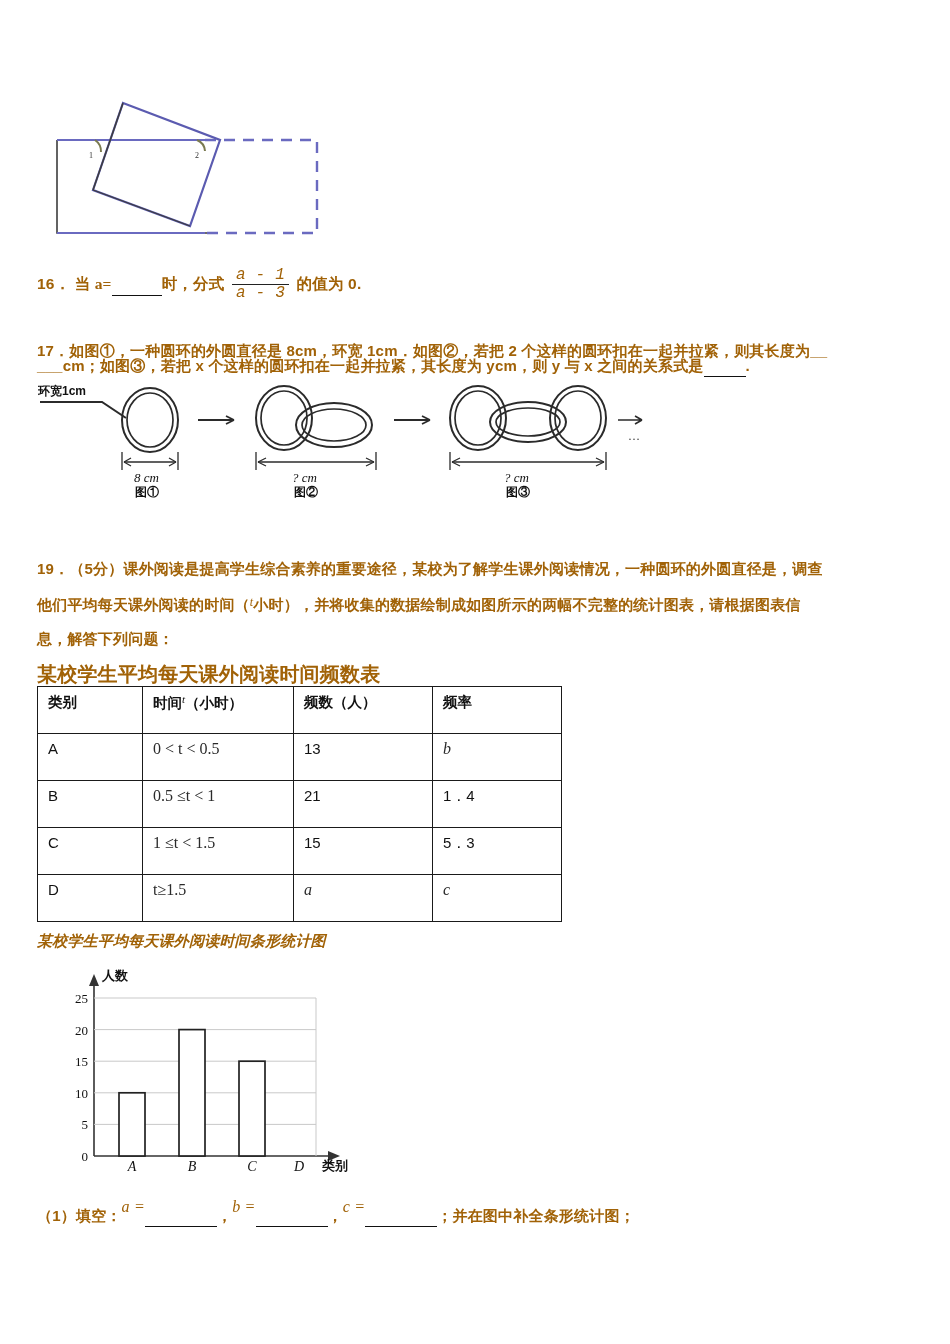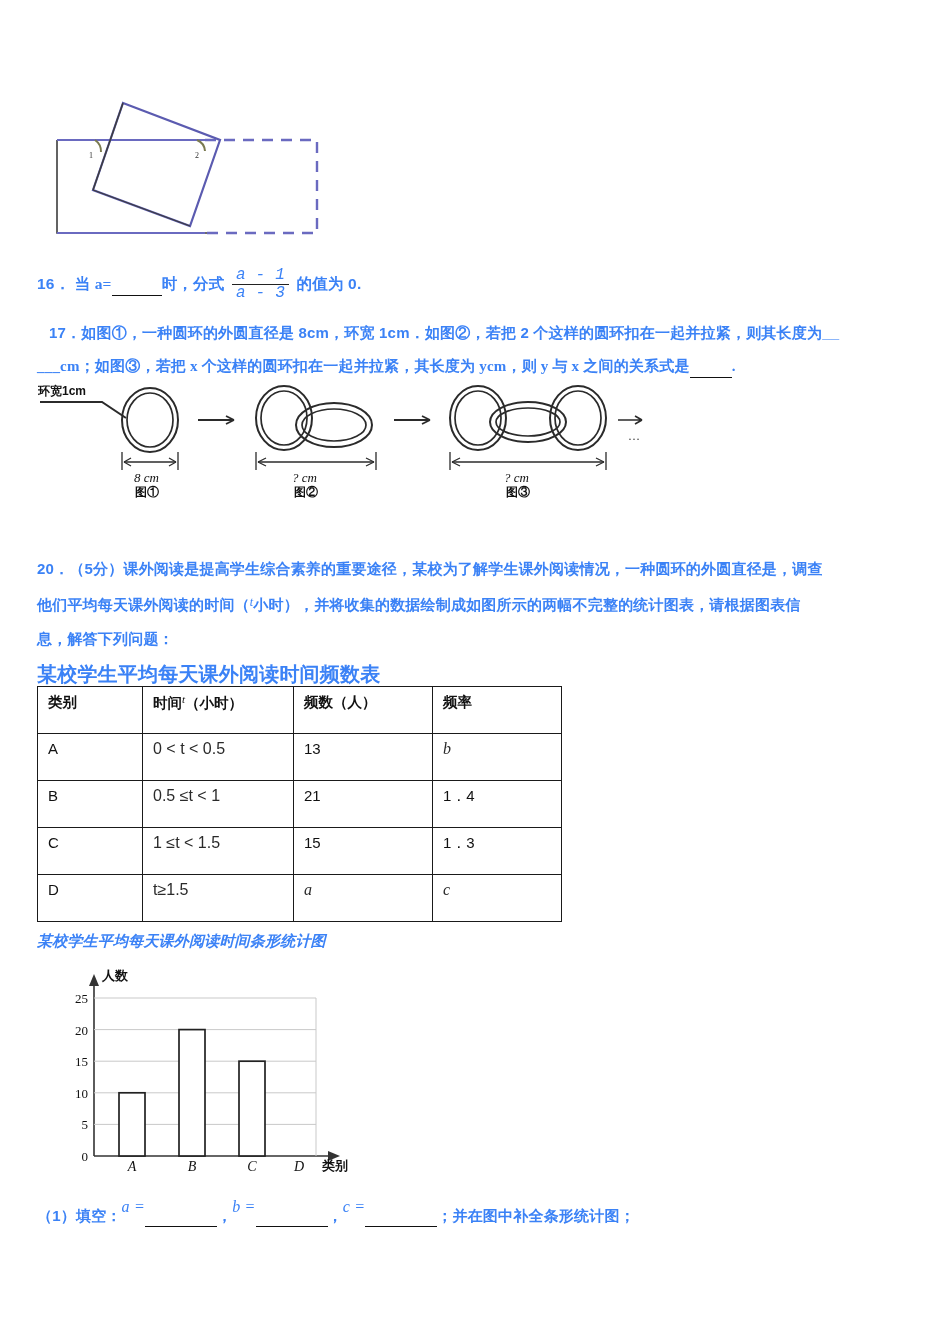--- a/index.html
+++ b/index.html
@@ -20,21 +20,21 @@
     width: 950px;
     height: 1344px;
     padding: 0;
   }
 
   
   .qline {
     font-family: "Liberation Sans", sans-serif;
     font-weight: bold;
     font-size: 15.5px;
-    color: #3b82f6;
+    color: #a16207;
     letter-spacing: .2px;
     white-space: nowrap;
   }
   .qline .lat {
     font-family: "Liberation Serif", serif;
     font-weight: bold;
   }
   .fillblank {
     display: inline-block;
     border-bottom: 1.6px solid #111;
@@ -89,21 +89,21 @@
     font-weight: bold;
     font-size: 14.5px;
     height: 34px;
   }
   .freq-table td { height: 34px; }
   .col-cat  { width: 84px; }
   .col-time { width: 130px; }
   .col-freq { width: 118px; }
   .col-rate { width: 108px; }
   .cat-cell  { font-family: "Liberation Sans", sans-serif; font-weight: bold; font-size: 15px;}
-  .time-cell { font-family: Liberation Sans, sans-serif; font-size: 16px; color:#2a2a2a;}
+  .time-cell { font-family: Liberation Serif, serif; font-size: 16px; color:#2a2a2a;}
   .num-cell  { font-family: "Liberation Sans", sans-serif; font-weight: bold; font-size: 15px;}
   .var-cell  { font-family: "Liberation Serif", serif; font-style: italic; font-size: 16px; color:#2a2a2a;}
 
   
   #fig-chart { position: absolute; left: 44px; top: 958px; }
 
   
   .abs { position: absolute; }
 </style>
 </head>
@@ -136,24 +136,24 @@
   <div class="abs qline" style="left:37px; top:268px;">
     <span>16．</span>
     <span class="lat">当 a=</span><span class="fillblank" style="width:50px;">&nbsp;</span><span>时，分式</span>
     <span class="frac">
       <span class="num">a - 1</span>
       <span class="den">a - 3</span>
     </span>
     <span>的值为 0.</span>
   </div>
 
-  <div class="abs qline" style="left:37px; top:324px; font-size:15px;margin-left:12px;">
+  <div class="abs qline" style="left:37px; top:342px; font-size:15px;">
     <span>17．</span><span>如图①，一种圆环的外圆直径是 8cm，环宽 1cm．如图②，若把 2 个这样的圆环扣在一起并拉紧，则其长度为__</span>
   </div>
-  <div class="abs qline" style="left:37px; top:357px; font-size:15px;font-family:Liberation Serif, serif;">
+  <div class="abs qline" style="left:37px; top:357px; font-size:15px;">
     <span>___cm；如图③，若把 x 个这样的圆环扣在一起并拉紧，其长度为 ycm，则 y 与 x 之间的关系式是</span><span class="fillblank" style="width:42px;">&nbsp;</span><span>.</span>
   </div>
 
   <div id="fig-rings">
     <svg width="610" height="120" viewBox="0 0 610 120">
       <g stroke="#2b2b2b" fill="none">
 
         <text x="0" y="17" font-family="Liberation Sans, sans-serif" font-size="12" font-weight="bold" fill="#111" stroke="none">环宽1cm</text>
         <path d="M2,24 L64,24 L88,40" stroke-width="2.1"></path>
 
@@ -193,21 +193,21 @@
         <text x="468" y="118" font-family="Liberation Sans, sans-serif" font-size="12" font-weight="bold" fill="#111" stroke="none">图③</text>
 
         <path d="M580,42 L604,42 M604,42 L597,38 M604,42 L597,46" stroke-width="1.6"></path>
         <text x="590" y="62" font-family="Liberation Serif, serif" font-size="12" fill="#333" stroke="none">…</text>
       </g>
     </svg>
   </div>
 
 
   <div class="abs qline" style="left:37px; top:560px; font-size:15px;">
-    <span>20．</span><span>（5分）</span><span>课外阅读是提高学生综合素养的重要途径，某校为了解学生课外阅读情况，一种圆环的外圆直径是，调查</span>
+    <span>19．</span><span>（5分）</span><span>课外阅读是提高学生综合素养的重要途径，某校为了解学生课外阅读情况，一种圆环的外圆直径是，调查</span>
   </div>
   <div class="abs qline" style="left:37px; top:595px; font-size:15px;text-align:center;">
     <span>他们平均每天课外阅读的时间（</span><span class="it" style="font-size:12px; vertical-align:4px;">t</span><span>小时），并将收集的数据绘制成如图所示的两幅不完整的统计图表，请根据图表信</span>
   </div>
   <div class="abs qline" style="left:37px; top:630px; font-size:15px;">息，解答下列问题：</div>
 
   <div class="abs qline" style="left:37px; top:661px; font-size:20px;">某校学生平均每天课外阅读时间频数表</div>
 
   <table class="freq-table">
     <thead>
@@ -228,21 +228,21 @@
       <tr>
         <td class="cat-cell">B</td>
         <td class="time-cell">0.5 ≤t &lt; 1</td>
         <td class="num-cell">21</td>
         <td class="num-cell">1．4</td>
       </tr>
       <tr>
         <td class="cat-cell">C</td>
         <td class="time-cell">1 ≤t &lt; 1.5</td>
         <td class="num-cell">15</td>
-        <td class="num-cell">1．3</td>
+        <td class="num-cell">5．3</td>
       </tr>
       <tr>
         <td class="cat-cell">D</td>
         <td class="time-cell">t≥1.5</td>
         <td class="var-cell">a</td>
         <td class="var-cell">c</td>
       </tr>
     </tbody>
   </table>
 

